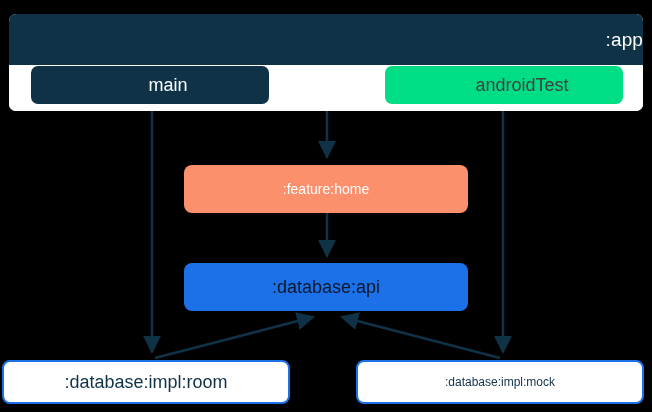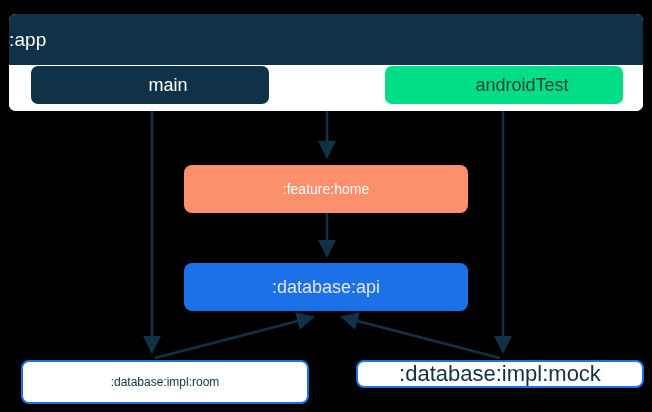--- a/index.html
+++ b/index.html
@@ -47,21 +47,21 @@
     background: #ffffff;
     display: block;
     overflow: hidden;
   }
   #app-header {
     height: 51px;
     background: #103247;
     color: #ffffff;
     display: flex;
     align-items: center;
-    justify-content: flex-start;
+    justify-content: flex-end;
     font-size: 19px;
     letter-spacing: 0.1px;
   }
   #app-body {
     position: relative;
     height: 46px;
     background: #ffffff;
   }
   .sub-node {
     position: absolute;
@@ -98,46 +98,46 @@
     color: #ffffff;
     font-size: 14px;
   }
   #node-database-api {
     left: 184px;
     top: 263px;
     width: 284px;
     height: 48px;
     border-radius: 8px;
     background: #1C71E8;
-    color: #e5e5e5;
+    color: #0f172a;
     font-size: 18px;
     align-items: center;
   }
   
   #node-impl-room {
-    left: 21px;
+    left: 2px;
     top: 360px;
     width: 288px;
     height: 44px;
     border-radius: 8px;
     background: #ffffff;
     border: 2px solid #1C71E8;
     color: #103247;
-    font-size: 12px;
+    font-size: 18px;
   }
   #node-impl-mock {
     left: 356px;
     top: 360px;
     width: 288px;
-    height: 28px;
+    height: 44px;
     border-radius: 8px;
     background: #ffffff;
     border: 2px solid #1C71E8;
     color: #103247;
-    font-size: 22px;
+    font-size: 12px;
   }
   .node-label {
     white-space: nowrap;
   }
 </style>
 </head>
 <body>
 
 <div id="canvas">
 

